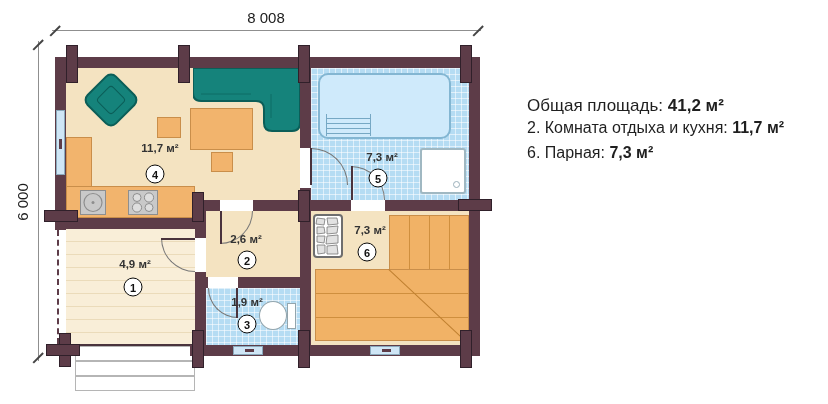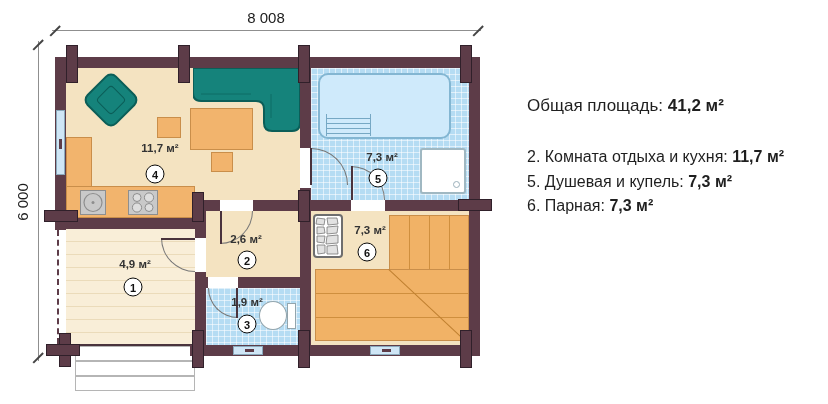--- a/index.html
+++ b/index.html
@@ -34,21 +34,21 @@
   .room-label{font-size:11.5px;font-weight:600;color:#333;white-space:nowrap;transform:translate(-50%,-50%);}
   .badge{width:19px;height:19px;border-radius:50%;background:#fff;border:1.5px solid #0a0a0a;
          font-size:11px;font-weight:700;color:#111;display:flex;align-items:center;justify-content:center;
          transform:translate(-50%,-50%);}
   
   .dimline{background:#8f8f8f;}
   .tick{width:14px;height:1.5px;background:#444;transform:rotate(-45deg);}
   .dimtext{font-size:15px;color:#1c1c1c;white-space:nowrap;}
   
   .legend{left:527px;top:96px;width:300px;}
-  .legend-title{font-size:17px;margin-bottom:29px;}
+  .legend-title{font-size:17px;}
   .legend-item{font-size:16px;line-height:24.5px;}
   .bold{font-weight:700;}
   
   .step{background:#ffffff;border:1px solid #b5b5b5;}
   .pool{background:#cfeafb;border:2px solid #83b6d2;border-radius:10px;}
   .ladder{background:repeating-linear-gradient(180deg,transparent 0 4px,#76a8c4 4px 5px);
           border-left:1px solid #76a8c4;border-right:1px solid #76a8c4;}
   .shower{background:#fff;border:2px solid #a0b8c2;border-radius:3px;}
   .drain{width:7px;height:7px;border:1px solid #9ab0ba;border-radius:50%;}
   .toilet-bowl{background:#fff;border:1.5px solid #93a5ad;border-radius:50%;}
@@ -211,20 +211,16 @@
 <div class="abs legend">
   <div class="legend-title">
     <span>Общая площадь:</span>
     <span class="bold">41,2 м²</span>
   </div>
   <div class="legend-item">
     <span>2. Комната отдыха и кухня:</span>
     <span class="bold">11,7 м²</span>
   </div>
   <div class="legend-item">
-    <span>5. Душевая и купель:</span>
-    <span class="bold">7,3 м²</span>
-  </div>
-  <div class="legend-item">
     <span>6. Парная:</span>
     <span class="bold">7,3 м²</span>
   </div>
 </div>
 
 </body></html>

